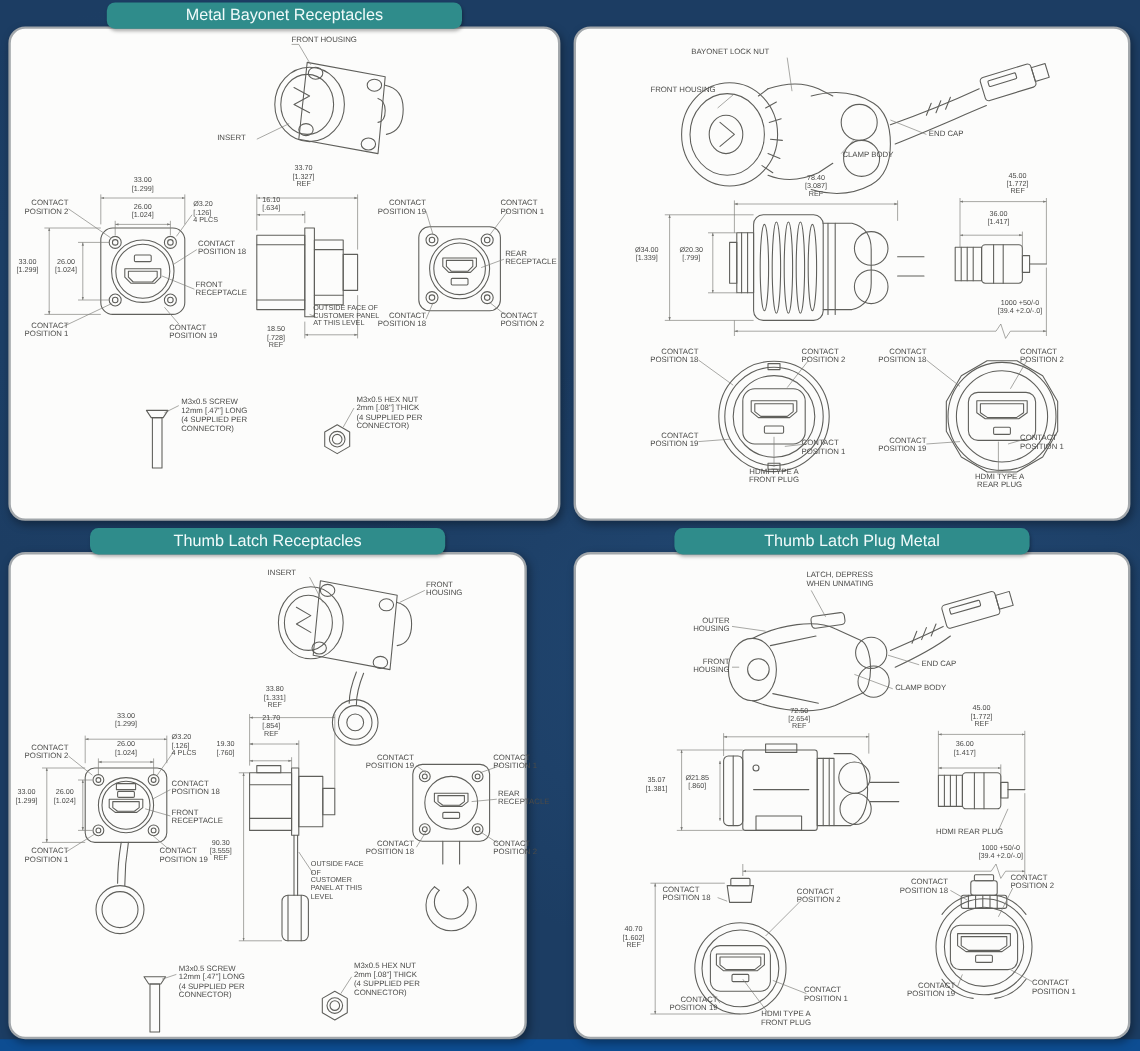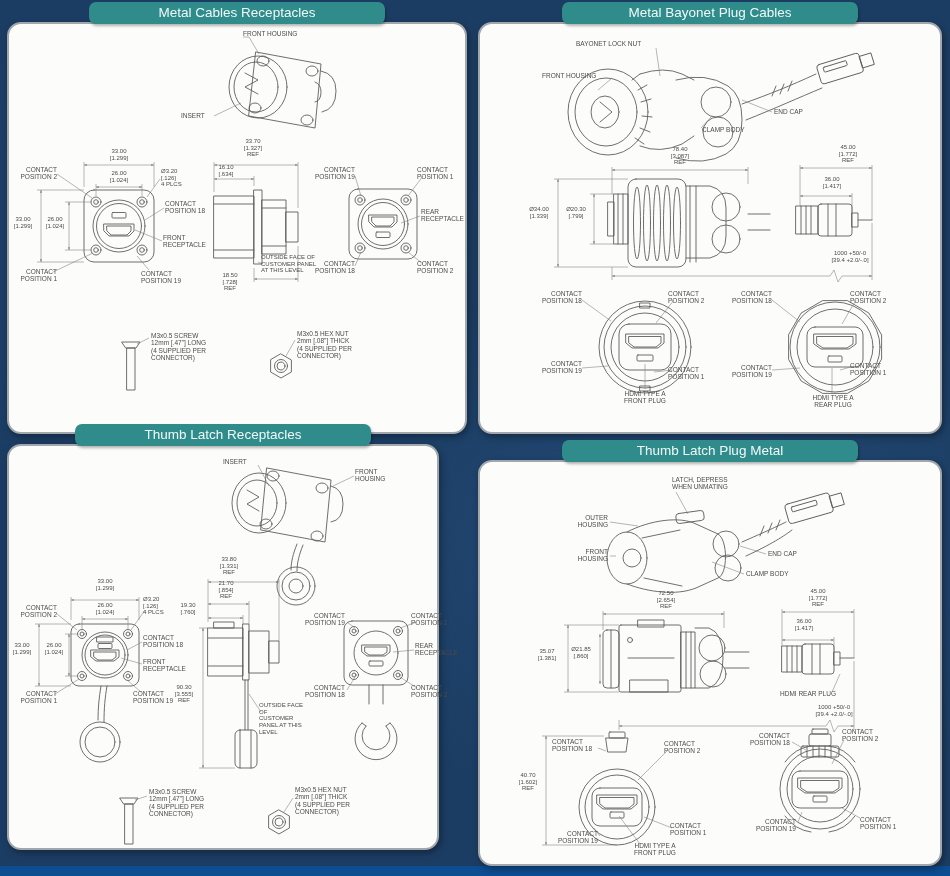--- a/index.html
+++ b/index.html
@@ -168,21 +168,21 @@
 POSITION 2</div>
     <div class="lb" style="left:142px;top:308px;width:64px">M3x0.5 SCREW
 12mm [.47"] LONG
 (4 SUPPLIED PER
 CONNECTOR)</div>
     <div class="lb" style="left:288px;top:306px;width:66px">M3x0.5 HEX NUT
 2mm [.08"] THICK
 (4 SUPPLIED PER
 CONNECTOR)</div>
   </div>
-  <div class="ptitle">Metal Cables Receptacles</div>
+  <div class="ptitle">Metal Bayonet Receptacles</div>
 </div>
 
 <div class="panel" style="left:478px;top:2px;width:464px;height:434px">
   <div class="card" style="height:412px">
     <svg class="draw" width="460" height="408" viewBox="0 0 460 408">
       <defs>
           <marker id="mB" viewBox="0 0 10 10" refX="10" refY="5" markerWidth="5" markerHeight="5" orient="auto-start-reverse">
             <path d="M10,5 L0,1.5 L0,8.5 Z" fill="#7b7b77"></path>
           </marker>
         </defs>
@@ -303,24 +303,23 @@
 POSITION 18</div>
     <div class="lb" style="left:370px;top:266px;width:46px">CONTACT
 POSITION 2</div>
     <div class="lb rt" style="left:246px;top:340px;width:46px">CONTACT
 POSITION 19</div>
     <div class="lb" style="left:370px;top:338px;width:46px">CONTACT
 POSITION 1</div>
     <div class="lb ctr" style="left:328px;top:370px;width:50px">HDMI TYPE A
 REAR PLUG</div>
   </div>
-  <div class="ptitle">Metal Bayonet Plug Cables</div>
 </div>
 
-<div class="panel" style="left:7px;top:424px;width:432px;height:428px">
+<div class="panel" style="left:7px;top:440px;width:432px;height:428px">
   <div class="card" style="height:406px">
     <svg class="draw" width="456" height="402" viewBox="0 0 456 402">
       <defs>
           <marker id="mC" viewBox="0 0 10 10" refX="10" refY="5" markerWidth="5" markerHeight="5" orient="auto-start-reverse">
             <path d="M10,5 L0,1.5 L0,8.5 Z" fill="#7b7b77"></path>
           </marker>
         </defs>
       <g class="art">
         <path d="M258,22 L322,34 L316,96 L252,84 Z"></path>
         <ellipse cx="264" cy="30" rx="6" ry="5"></ellipse>

